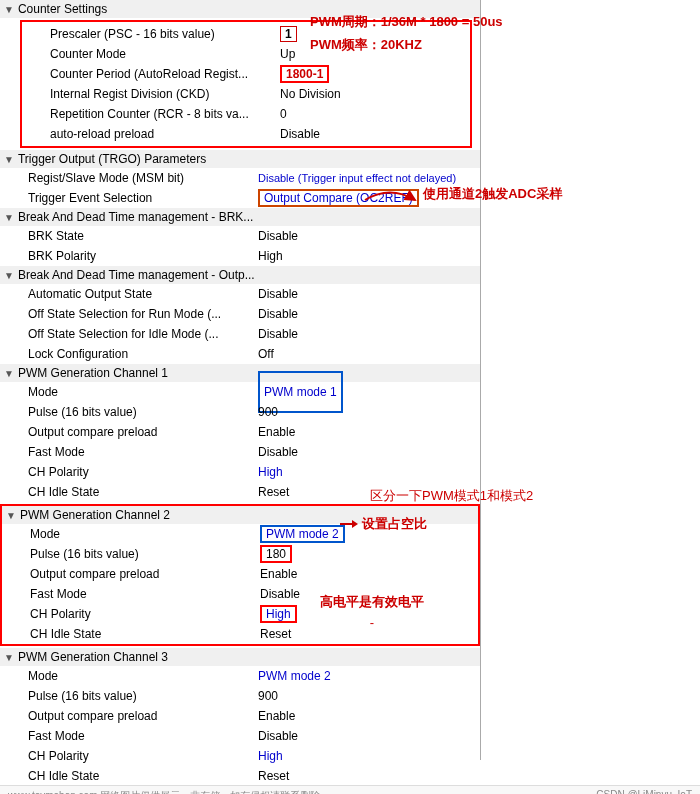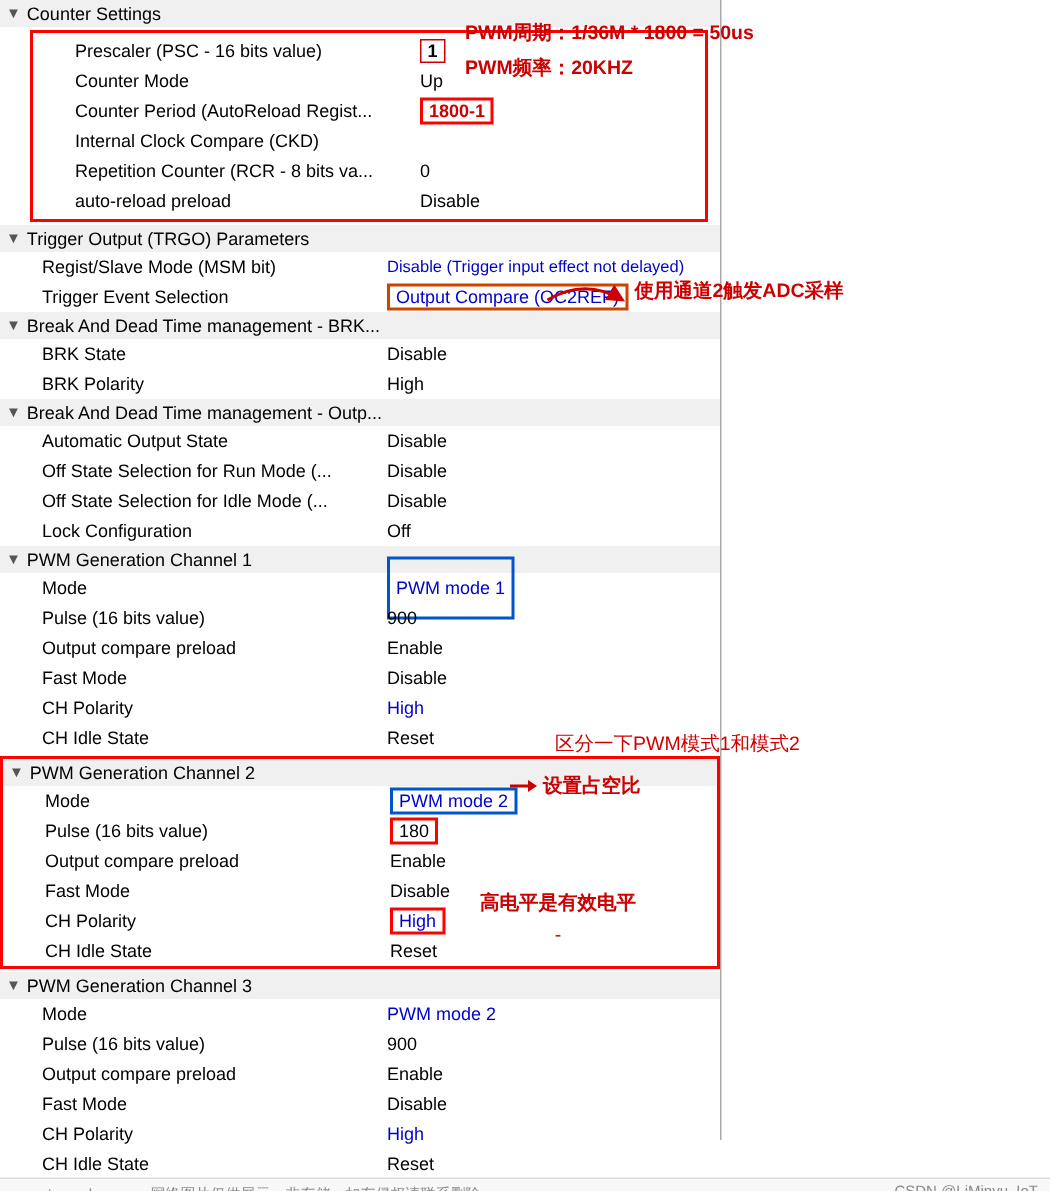--- a/index.html
+++ b/index.html
@@ -96,21 +96,22 @@
         </div>
 
         <div class="row">
           <span class="row-label">Counter Period (AutoReload Regist...</span>
           <span class="row-value">
             <span style="border:2px solid red; padding:0 4px; color:#c00; font-weight:bold;">1800-1</span>
           </span>
         </div>
 
         <div class="row">
-          <span class="row-label">Internal Clock Compare (CKD)</span>
+          <span class="row-label">Internal Regist Division (CKD)</span>
+          <span class="row-value black">No Division</span>
         </div>
 
         <div class="row">
           <span class="row-label">Repetition Counter (RCR - 8 bits va...</span>
           <span class="row-value black">0</span>
         </div>
 
         <div class="row">
           <span class="row-label">auto-reload preload</span>
           <span class="row-value black">Disable</span>

